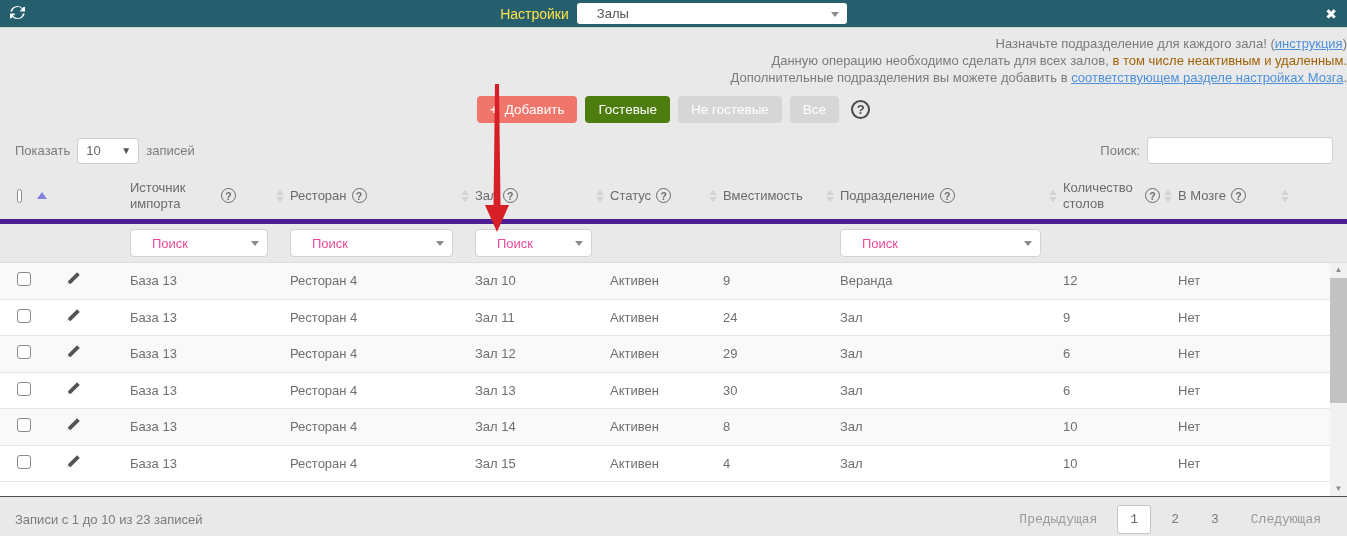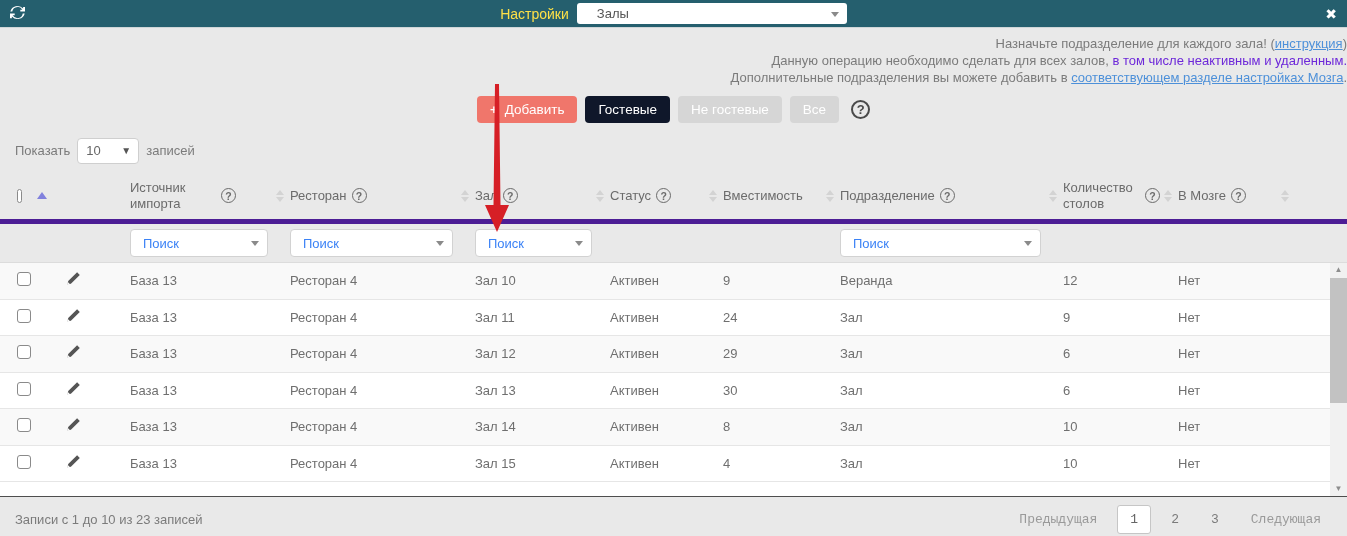--- a/index.html
+++ b/index.html
@@ -27,30 +27,30 @@
     font-size:13px; position:relative; cursor:pointer;
   }
   .caret-down {
     width:0; height:0; border-left:4px solid transparent; border-right:4px solid transparent;
     border-top:5px solid #8a8a8a; position:absolute; right:8px; top:50%; margin-top:-2px;
   }
   .close-ico { color:#fff; font-size:14px; margin-left:auto; cursor:pointer; line-height:1; }
   
   .notice { text-align:right; margin-top:7px; line-height:17px; color:#7b7b7b; }
   .notice a { color:#4d90d9; text-decoration:underline; cursor:pointer; }
-  .notice .red { color:#6d28d9; }
+  .notice .red { color:#a16207; }
   
   .toolbar { display:flex; justify-content:center; align-items:center; gap:8px; margin-top:9px; height:28px; }
   .btn {
     height:27px; border:none; border-radius:4px; color:#fff; font-size:13.5px;
     padding:0 13px; cursor:pointer; display:inline-flex; align-items:center; gap:7px;
     font-family:inherit;
   }
   .btn-add { background:#f0766b; }
-  .btn-guest { background:#0f172a; }
+  .btn-guest { background:#4d7c0f; }
   .btn-gray { background:#d6d6d6; }
   .help-circle {
     width:19px; height:19px; border:2px solid #4a4a4a; border-radius:50%;
     display:inline-flex; align-items:center; justify-content:center;
     color:#4a4a4a; font-size:13px; font-weight:bold; cursor:pointer; margin-left:4px;
   }
   
   .controls { display:flex; align-items:center; margin:14px 14px 0 15px; height:27px; }
   .controls-left { display:flex; align-items:center; gap:7px; color:#7b7b7b; }
   .pagesize-select {
@@ -84,21 +84,21 @@
     display:inline-flex; align-items:center; justify-content:center; font-size:10.5px; font-weight:bold; color:#6b6b6b;
   }
   .checkbox {
     width:14px; height:14px; background:#fff; border:1px solid #8a8a8a; border-radius:3px;
     display:inline-block; cursor:pointer;
   }
   
   .filter-row { height:38px; }
   .filter-select {
     height:28px; background:#fff; border:1px solid #d2d2d2; border-radius:4px;
-    display:flex; align-items:center; padding:0 12px; color:#3b82f6; position:relative; cursor:pointer;
+    display:flex; align-items:center; padding:0 21px; color:#ec4899; position:relative; cursor:pointer;
     width:calc(100% - 22px);
   }
   .fs5 { width:117px; }
   
   .tbody { background:#fff; border-top:1px solid #dcdcdc; border-bottom:1px solid #4e4e4e; position:relative; height:235px; overflow:hidden; }
   .row { height:36.5px; border-bottom:1px solid #e6e6e6; color:#6f6f6f; }
   .row:nth-child(odd) { background:#f9f9f9; }
   .pencil-ico { width:16px; height:16px; display:inline-block; cursor:pointer; }
   
   .vscroll { position:absolute; top:0; right:0; bottom:0; width:17px; background:#f1f1f1; }
@@ -151,20 +151,24 @@
 </div>
 
 <div class="controls">
   <div class="controls-left">
     <span>Показать</span>
     <div class="pagesize-select">
       <span>10</span>
       <span class="sel-caret">▼</span>
     </div>
     <span>записей</span>
+  </div>
+  <div class="controls-right">
+    <span>Поиск:</span>
+    <input class="search-input" type="text" style="">
   </div>
 </div>
 
 <div class="tbl">
 
   <div class="tr thead">
     <div class="c1 th">
       <span class="checkbox"></span>
       <i class="sort-asc-active"></i>
     </div>

